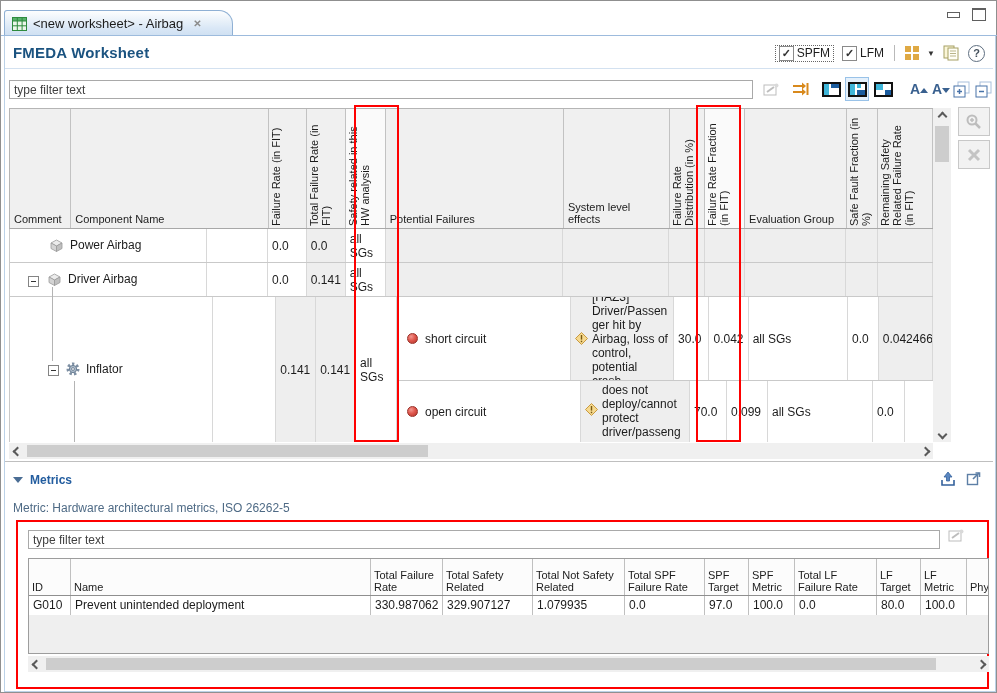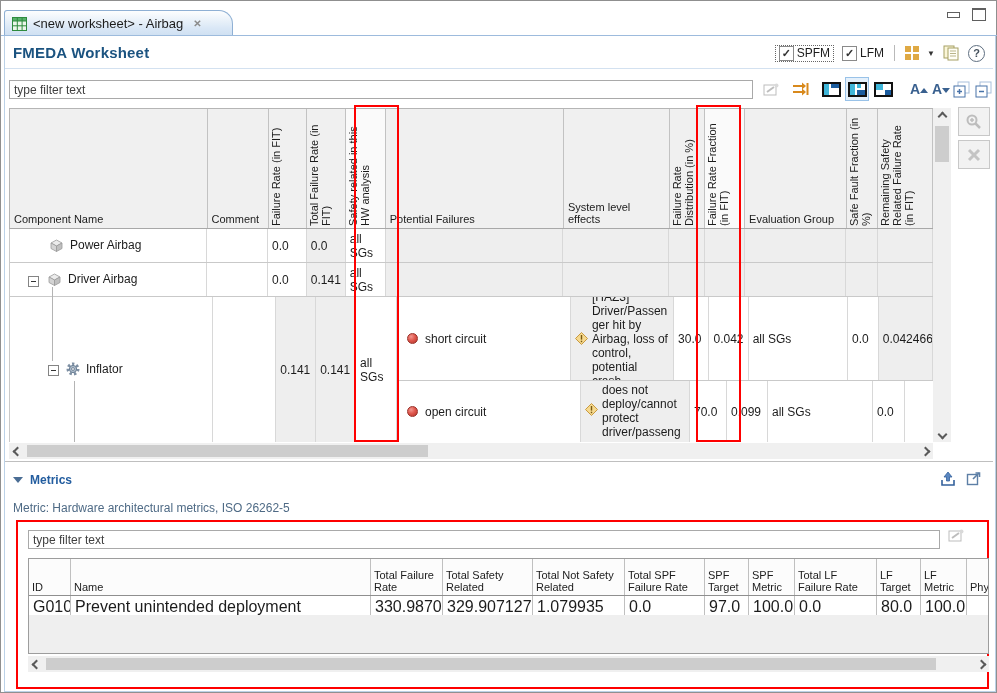--- a/index.html
+++ b/index.html
@@ -80,21 +80,21 @@
   .twisty{width:0;height:0;border-left:5px solid transparent;border-right:5px solid transparent;border-top:6px solid #4a6d94;}
   .mtitle{font-size:12px;font-weight:bold;color:#235d9f;}
   .micons{position:absolute;right:12px;top:8px;display:flex;gap:10px;}
   .mlabel{position:absolute;left:8px;top:38px;font-size:12px;color:#4e6a85;}
   .mredbox{position:absolute;left:11px;top:57px;width:973px;height:169px;border:2px solid #fe0000;box-sizing:border-box;}
   .mfilter{position:absolute;left:10px;top:8px;width:912px;height:19px;border:1px solid #a9a9a9;font-size:12px;padding:0 4px;font-family:"Liberation Sans",sans-serif;box-sizing:border-box;}
   .mtable{position:absolute;left:10px;top:36px;width:961px;border:1px solid #9d9d9d;border-bottom:none;box-sizing:border-box;}
   .mhrow{display:flex;background:#fcfcfc;border-bottom:1px solid #8f8f8f;}
   .mh{box-sizing:border-box;border-right:1px solid #c0c0c0;font-size:11px;line-height:12px;display:flex;align-items:flex-end;padding:2px 3px;height:36px;overflow:hidden;}
   .mdrow{display:flex;background:#fff;border-bottom:1px solid #9d9d9d;}
-  .md{box-sizing:border-box;border-right:1px solid #c0c0c0;font-size:16px;padding:2px 4px;height:20px;overflow:hidden;white-space:nowrap;}
+  .md{box-sizing:border-box;border-right:1px solid #c0c0c0;font-size:12px;padding:2px 4px;height:20px;overflow:hidden;white-space:nowrap;}
   .mw0{width:42px}.mw1{width:300px}.mw2{width:72px}.mw3{width:90px}.mw4{width:92px}.mw5{width:80px}
   .mw6{width:44px}.mw7{width:46px}.mw8{width:82px}.mw9{width:44px}.mw10{width:46px}.mw11{width:21px;border-right:none}
   .mfill{position:absolute;left:10px;top:93px;width:961px;height:39px;background:#efefef;border:1px solid #9d9d9d;border-top:none;box-sizing:border-box;}
   .grayico svg{display:block;}
 </style>
 </head>
 <body>
 
 <div class="win">
 
@@ -210,25 +210,25 @@
       <svg width="17" height="17" viewBox="0 0 17 17">
           <rect x="5" y="1" width="11" height="11" fill="#fff" stroke="#a9c0dc"></rect>
           <rect x="1" y="5" width="11" height="11" fill="#fff" stroke="#4873a8"></rect>
           <line x1="4" y1="10.5" x2="9" y2="10.5" stroke="#4873a8" stroke-width="1.5"></line>
         </svg>
     </span>
   </div>
 
   <div class="twrap">
     <div class="thead">
+      <div class="hc hflat cw1">
+          <span>Comment</span>
+        </div>
       <div class="hc hflat cw0">
           <span>Component Name</span>
-        </div>
-      <div class="hc hflat cw1">
-          <span>Comment</span>
         </div>
       <div class="hc cw2">
           <div class="rott">Failure Rate (in FIT)</div>
         </div>
       <div class="hc cw3">
           <div class="rott">Total Failure Rate (in FIT)</div>
         </div>
       <div class="hc hl cw4">
           <div class="rott">Safety related in this HW analysis</div>
         </div>

